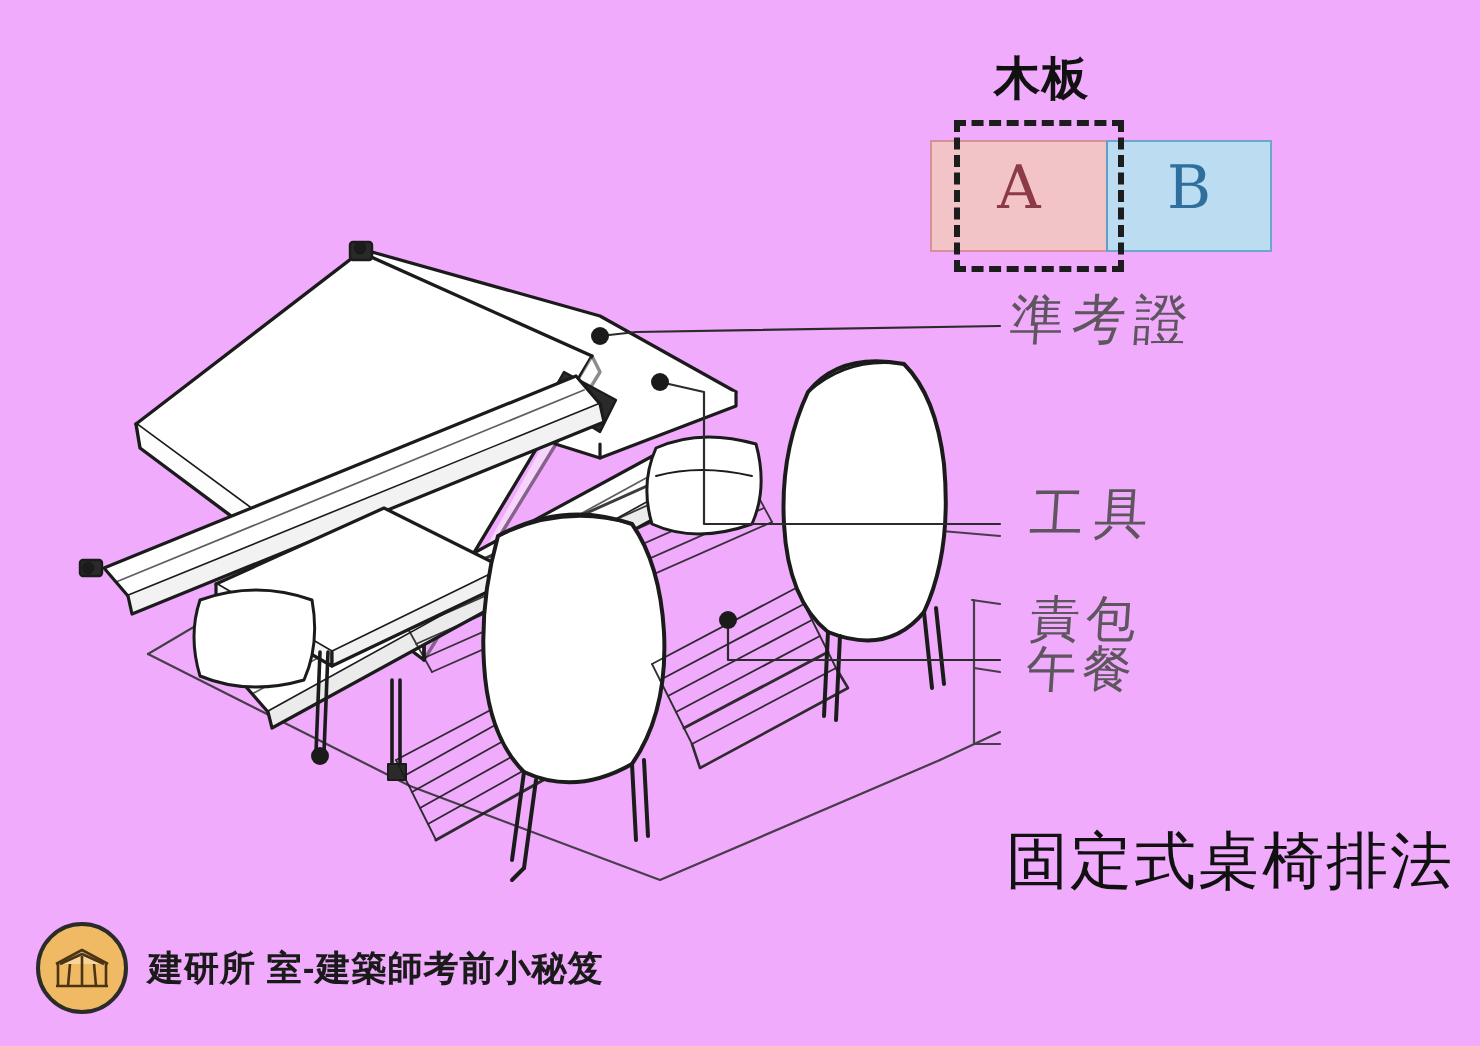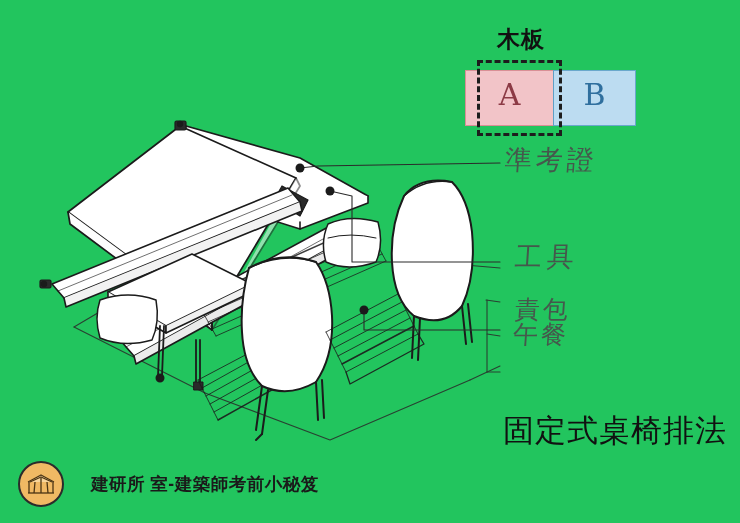--- a/index.html
+++ b/index.html
@@ -7,21 +7,21 @@
     padding: 0;
     background: #ffffff;
   }
   body {
     font-family: "Liberation Sans", sans-serif;
   }
   #page {
     position: relative;
     width: 740px;
     height: 523px;
-    background: #22c55e;
+    background: #f0abfc;
     overflow: hidden;
   }
 
   
   #wood-diagram {
     position: absolute;
     left: 455px;
     top: 28px;
     width: 200px;
     height: 112px;
@@ -124,21 +124,21 @@
     white-space: nowrap;
   }
 
   
   #footer {
     position: absolute;
     left: 18px;
     top: 461px;
     display: flex;
     align-items: center;
-    gap: 27px;
+    gap: 10px;
   }
   #footer-logo {
     width: 46px;
     height: 46px;
     border-radius: 50%;
     background: #f0b964;
     border: 2.5px solid #2b2b2b;
     box-sizing: border-box;
     display: flex;
     align-items: center;

